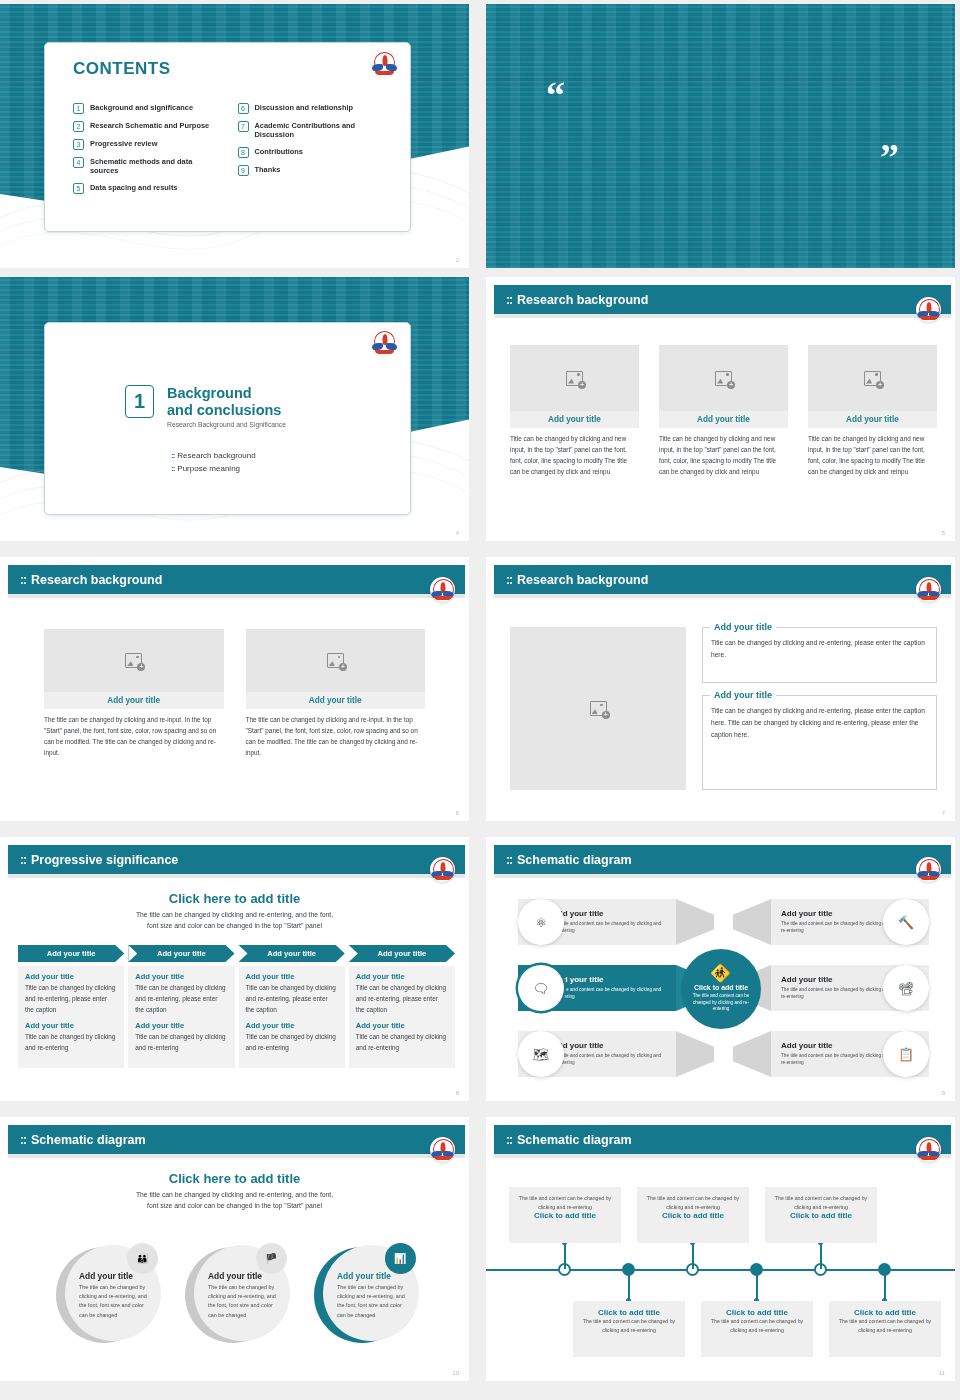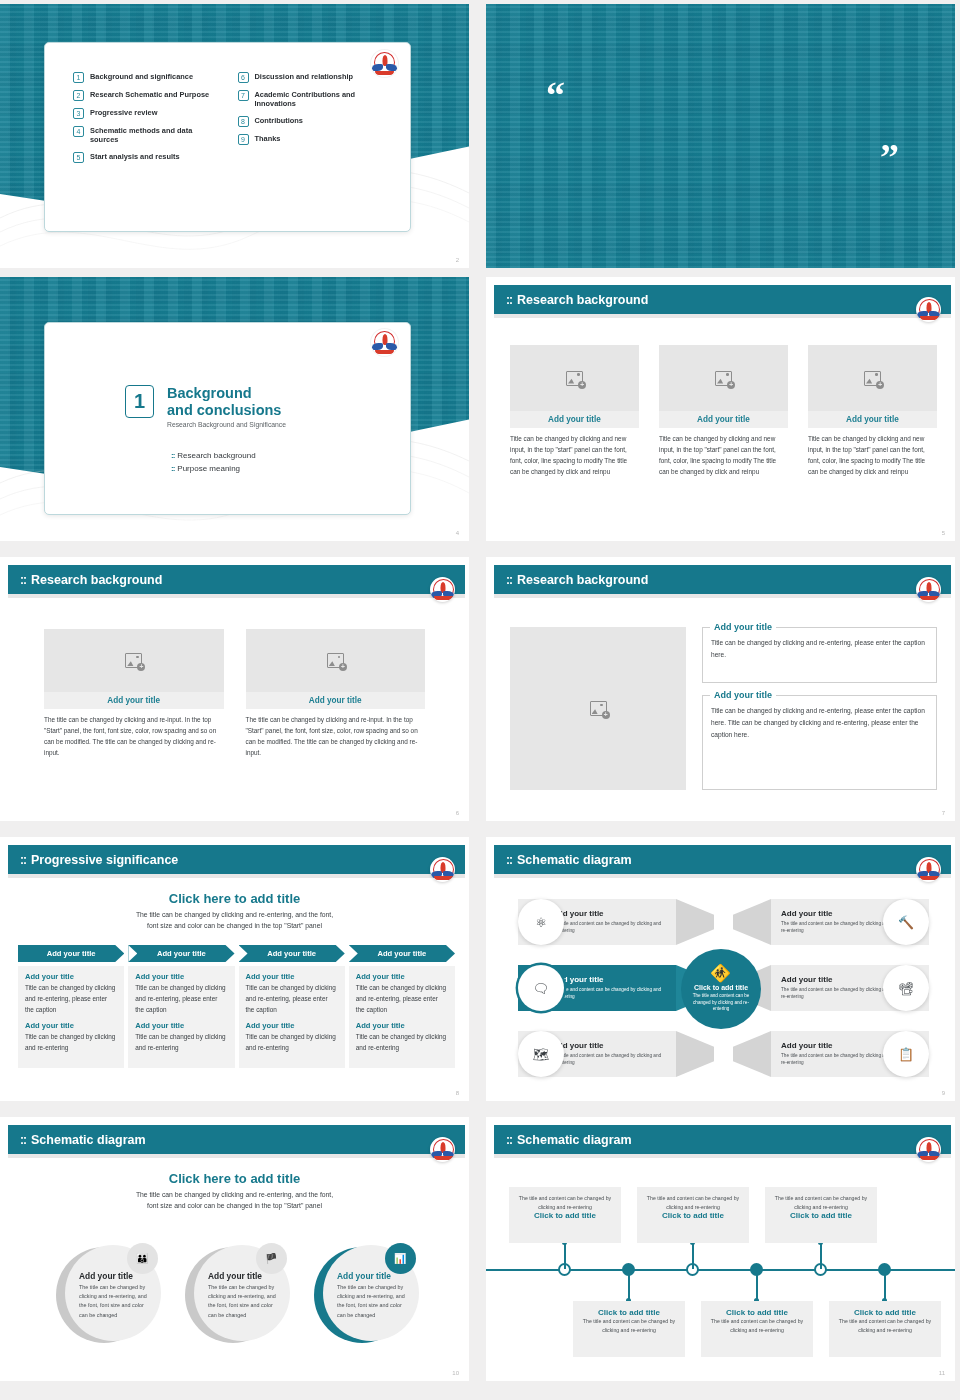--- a/index.html
+++ b/index.html
@@ -37,21 +37,21 @@
   .logo .flame { position:absolute; left:50%; top:5px; transform:translateX(-50%);
                  width:5px; height:11px; background:#d93b2b; border-radius:50% 50% 40% 40%; }
   .logo .wingL,.logo .wingR { position:absolute; top:14px; width:11px; height:7px; background:#2a59a8;
                  border-radius:60% 20% 50% 30%; }
   .logo .wingL { left:1px; } .logo .wingR { right:1px; transform:scaleX(-1); }
   .logo .base { position:absolute; left:4px; bottom:2px; width:19px; height:4px; background:#d93b2b;
                 border-radius:0 0 9px 9px; }
 
   
   .contents-title { font-size:17px; font-weight:700; color:#15788c; letter-spacing:.5px; }
-  .toc { display:flex; gap:18px; margin-top:13px; }
+  .toc { display:flex; gap:18px; margin-top:24px; }
   .toc-col { width:50%; }
   .toc-item { display:flex; align-items:flex-start; gap:6px; margin-bottom:7px; }
   .toc-num { width:11px; height:11px; flex:none; border:1px solid #2b8a9c; border-radius:2px;
              color:#2b8a9c; font-size:7px; line-height:10px; text-align:center; }
   .toc-label { font-size:7.4px; font-weight:700; color:#2b2f33; line-height:1.25; }
 
   
   .quote-wrap { position:absolute; inset:0; display:flex; align-items:center; }
   .qmark { position:absolute; color:#fff; font-size:38px; font-weight:700; font-family:"Liberation Serif",serif; line-height:.7; }
   .quote-txt { color:#fff; font-size:10.2px; font-weight:700; line-height:2.05; }
@@ -170,51 +170,52 @@
   <div class="card" style="left:44px; top:38px; right:58px; bottom:36px; padding:16px 26px 0 28px;">
     <div style="position:absolute; right:12px; top:7px;">
       <div class="logo">
             <span class="arc"></span>
             <span class="flame"></span>
             <span class="wingL"></span>
             <span class="wingR"></span>
             <span class="base"></span>
           </div>
     </div>
+    <div class="contents-title">CONTENTS</div>
     <div class="toc">
       <div class="toc-col">
         <div class="toc-item">
           <span class="toc-num">1</span>
           <span class="toc-label">Background and significance</span>
             </div>
         <div class="toc-item">
           <span class="toc-num">2</span>
           <span class="toc-label">Research Schematic and Purpose</span>
             </div>
         <div class="toc-item">
           <span class="toc-num">3</span>
           <span class="toc-label">Progressive review</span>
             </div>
         <div class="toc-item">
           <span class="toc-num">4</span>
           <span class="toc-label">Schematic methods and data sources</span>
             </div>
         <div class="toc-item">
           <span class="toc-num">5</span>
-          <span class="toc-label">Start analysis and results</span>
+          <span class="toc-label">Data spacing and results</span>
             </div>
       </div>
       <div class="toc-col">
         <div class="toc-item">
           <span class="toc-num">6</span>
           <span class="toc-label">Discussion and relationship</span>
             </div>
         <div class="toc-item">
           <span class="toc-num">7</span>
-          <span class="toc-label">Academic Contributions and Innovations</span>
+          <span class="toc-label">Academic Contributions and Discussion</span>
             </div>
         <div class="toc-item">
           <span class="toc-num">8</span>
           <span class="toc-label">Contributions</span>
             </div>
         <div class="toc-item">
           <span class="toc-num">9</span>
           <span class="toc-label">Thanks</span>
             </div>
       </div>

